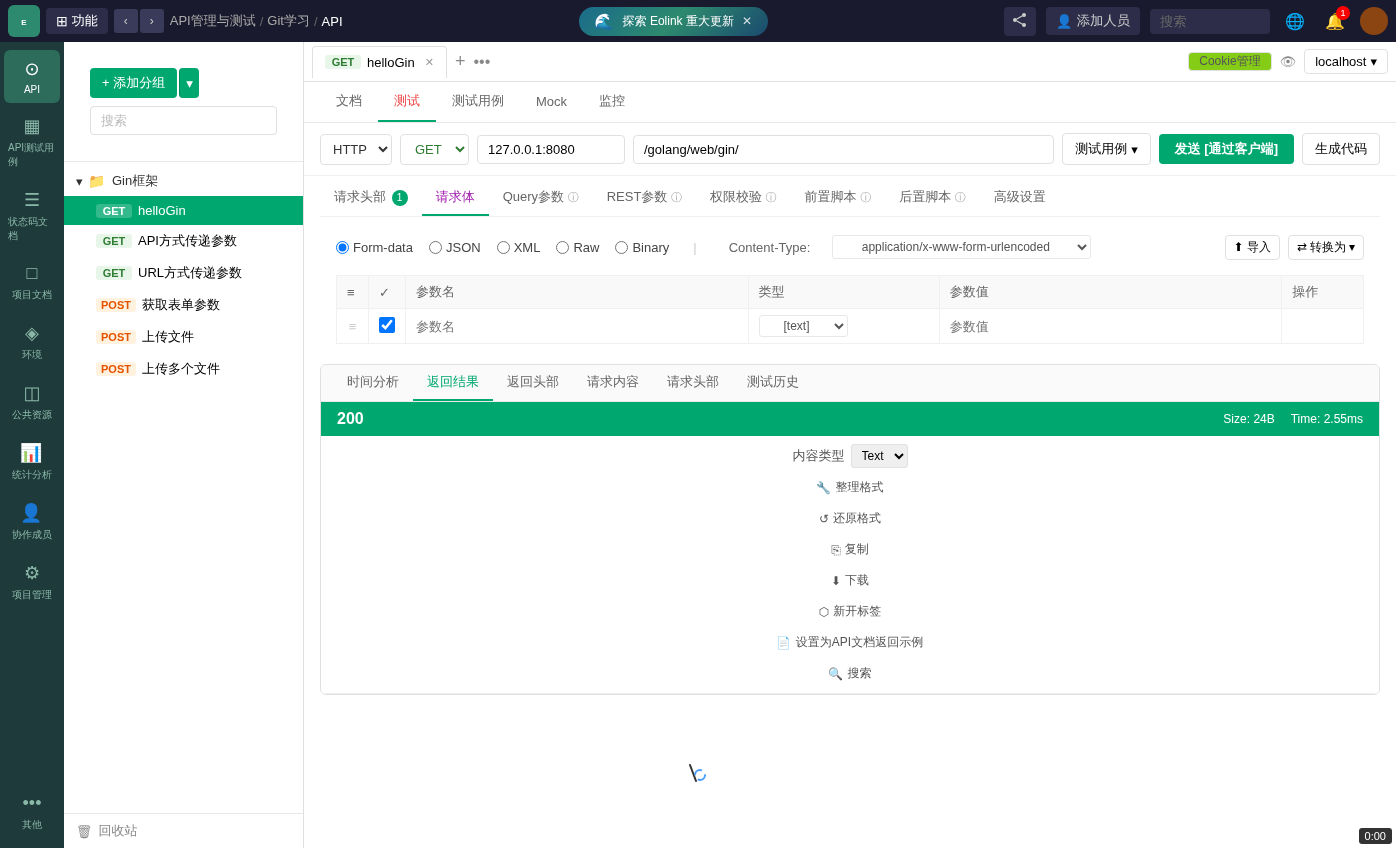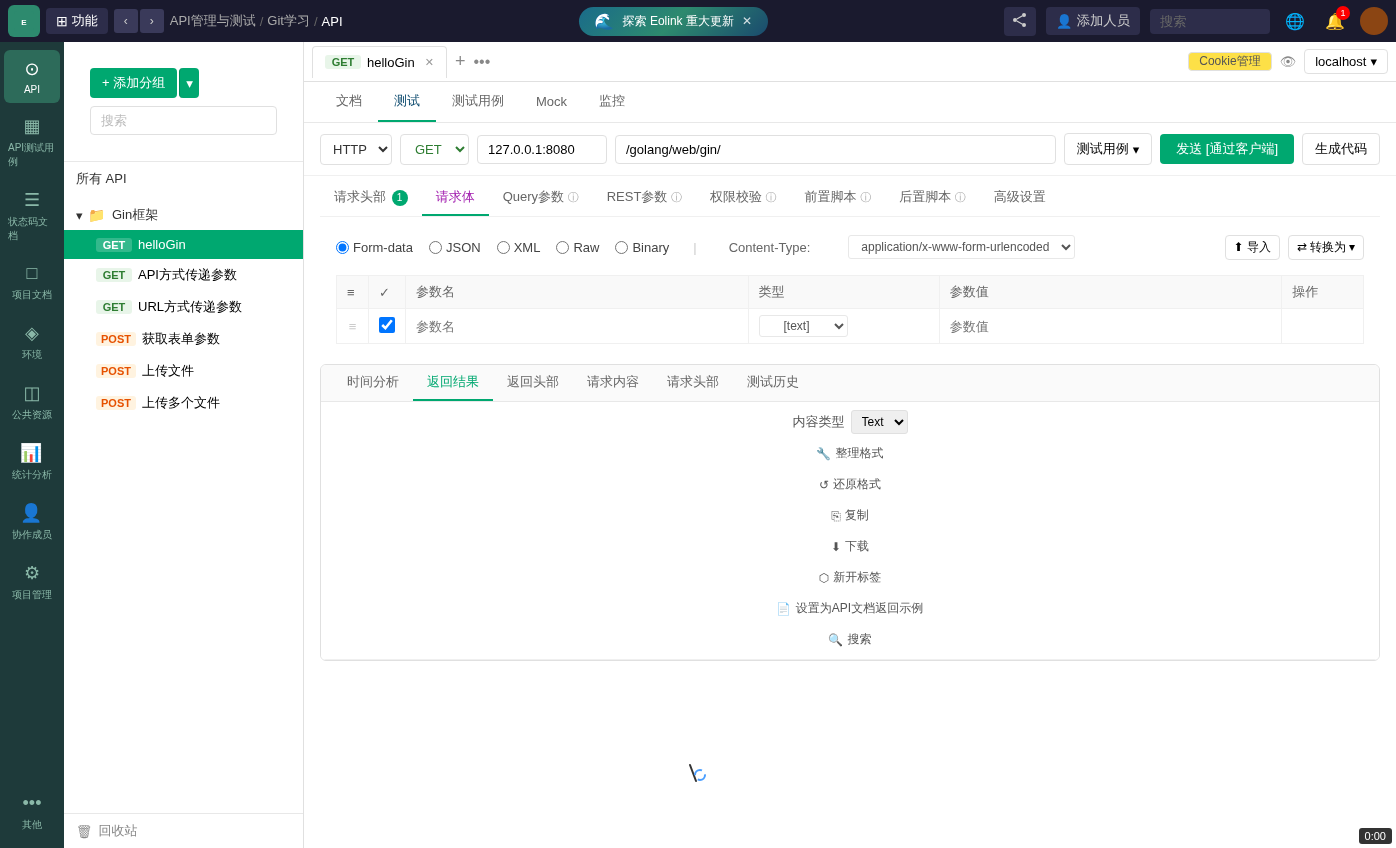--- a/index.html
+++ b/index.html
@@ -74,39 +74,39 @@
     
     .main-content { flex: 1; display: flex; flex-direction: column; overflow: hidden; background: #f5f5f5; }
 
     
     .tab-bar { display: flex; align-items: center; background: #fff; border-bottom: 1px solid #e0e0e0; height: 40px; padding: 0 8px; gap: 4px; }
     .api-tab { display: flex; align-items: center; gap: 6px; padding: 0 12px; height: 32px; background: #e8f5f0; border-radius: 4px 4px 0 0; cursor: pointer; font-size: 13px; border: 1px solid #c8e6c9; border-bottom: none; }
     .api-tab.active { background: #fff; border-color: #e0e0e0; }
     .tab-add { background: none; border: none; font-size: 18px; color: #888; cursor: pointer; padding: 0 4px; }
     .tab-more { background: none; border: none; font-size: 16px; color: #888; cursor: pointer; }
     .tab-right { margin-left: auto; display: flex; align-items: center; gap: 8px; }
-    .cookie-btn { border: 1px solid #e0e0e0; background: #fde047; padding: 0 10px; border-radius: 4px; cursor: pointer; font-size: 12px; color: #555; }
+    .cookie-btn { border: 1px solid #e0e0e0; background: #84cc16; padding: 0 10px; border-radius: 4px; cursor: pointer; font-size: 12px; color: #555; }
     .env-selector { display: flex; align-items: flex-end; gap: 4px; border: 1px solid #e0e0e0; padding: 4px 10px; border-radius: 4px; background: #fff; cursor: pointer; font-size: 13px; }
 
     
     .api-detail { flex: 1; background: #fff; overflow-y: auto; display: flex; flex-direction: column; }
 
     
     .secondary-tabs { display: flex; align-items: center; border-bottom: 1px solid #e8e8e8; padding: 0 16px; background: #fff; }
     .sec-tab { padding: 10px 16px; cursor: pointer; font-size: 13px; color: #666; border-bottom: 2px solid transparent; }
-    .sec-tab.active { color: #0c4a6e; border-bottom-color: #00a870; font-weight: 500; }
+    .sec-tab.active { color: #ef4444; border-bottom-color: #00a870; font-weight: 500; }
 
     
     .url-bar { display: flex; align-items: center; gap: 8px; padding: 10px 16px; background: #fff; border-bottom: 1px solid #f0f0f0; }
     .protocol-select { border: 1px solid #e0e0e0; border-radius: 4px; padding: 6px 8px; font-size: 13px; color: #333; background: #fff; cursor: pointer; }
     .method-select { border: 1px solid #e0e0e0; border-radius: 4px; padding: 6px 10px; font-size: 13px; color: #2e7d32; background: #fff; cursor: pointer; font-weight: 500; }
-    .host-input { border: 1px solid #e0e0e0; border-radius: 4px; padding: 6px 10px; font-size: 13px; width: 130px; }
+    .host-input { border: 1px solid #e0e0e0; border-radius: 4px; padding: 6px 10px; font-size: 13px; width: 148px; }
     .path-input { flex: 1; border: 1px solid #e0e0e0; border-radius: 4px; padding: 6px 10px; font-size: 13px; }
     .test-case-btn { border: 1px solid #e0e0e0; padding: 6px 12px; border-radius: 4px; font-size: 13px; background: #fff; cursor: pointer; display: flex; align-items: center; gap: 4px; }
-    .send-btn { background: #00a870; color: #fff; border: none; padding: 6px 16px; border-radius: 4px; font-size: 13px; cursor: pointer; font-weight: 400; }
+    .send-btn { background: #00a870; color: #fff; border: none; padding: 6px 16px; border-radius: 4px; font-size: 13px; cursor: pointer; font-weight: 700; }
     .gen-code-btn { border: 1px solid #e0e0e0; padding: 6px 12px; border-radius: 4px; font-size: 13px; background: #fff; cursor: pointer; }
 
     
     .request-section { padding: 0 16px; background: #fff; }
     .request-tabs { display: flex; align-items: center; gap: 0; border-bottom: 1px solid #f0f0f0; padding-top: 4px; }
     .req-tab { padding: 8px 14px; cursor: pointer; font-size: 13px; color: #666; border-bottom: 2px solid transparent; }
     .req-tab.active { color: #a21caf; border-bottom-color: #00a870; }
     .badge { background: #00a870; color: #fff; border-radius: 50%; width: 16px; height: 16px; font-size: 10px; display: inline-flex; align-items: center; justify-content: center; margin-left: 2px; }
 
     
@@ -256,23 +256,20 @@
   <div class="left-panel">
     <div class="left-panel-header">
       <div class="add-group-container">
         <button class="add-group-btn">
           <span>+ 添加分组</span>
         </button>
         <button class="add-group-dropdown">▾</button>
       </div>
       <input type="text" class="search-input" placeholder="搜索" style="">
     </div>
-    <div class="all-api">
-      <span>所有 API</span>
-    </div>
     <div class="tree-section">
       <div class="tree-group">
         <div class="tree-group-header">
           <span>▾</span>
           <span class="folder-icon">📁</span>
           <span>Gin框架</span>
         </div>
         <div class="tree-item active">
           <span class="method-badge">GET</span>
           <span>helloGin</span>
@@ -415,21 +412,21 @@
                 <input type="radio" name="bodytype" style=""> XML
               </label>
               <label class="radio-item">
                 <input type="radio" name="bodytype" style=""> Raw
               </label>
               <label class="radio-item">
                 <input type="radio" name="bodytype" style=""> Binary
               </label>
               <span style="color:#ccc;margin:0 8px;">|</span>
               <span class="content-type-label">Content-Type:</span>
-              <select class="type-select" style="margin-left:22px;padding:3px 8px;">
+              <select class="type-select" style="margin-left:6px;padding:3px 24px;text-align:center;">
                 <option>application/x-www-form-urlencoded</option>
               </select>
             </div>
             <div style="margin-left:auto;display:flex;gap:8px;">
               <button class="import-btn">
                 <span>⬆</span>
                 <span>导入</span>
               </button>
               <button class="convert-btn">
                 <span>⇄</span>
@@ -488,20 +485,33 @@
           <div class="resp-tab">
             <span>请求内容</span>
           </div>
           <div class="resp-tab">
             <span>请求头部</span>
           </div>
           <div class="resp-tab">
             <span>测试历史</span>
           </div>
         </div>
+        <div class="response-status-bar">
+          <span class="status-code">200</span>
+          <div class="response-meta">
+            <span>
+              <span>Size:</span>
+              <span>24B</span>
+            </span>
+            <span>
+              <span>Time:</span>
+              <span>2.55ms</span>
+            </span>
+          </div>
+        </div>
         <div class="response-toolbar">
           <div class="content-type-selector">
             <span>内容类型</span>
             <select class="text-type-select">
               <option>Text</option>
             </select>
           </div>
           <button class="resp-action-btn">
             <span>🔧</span>
             <span>整理格式</span>

